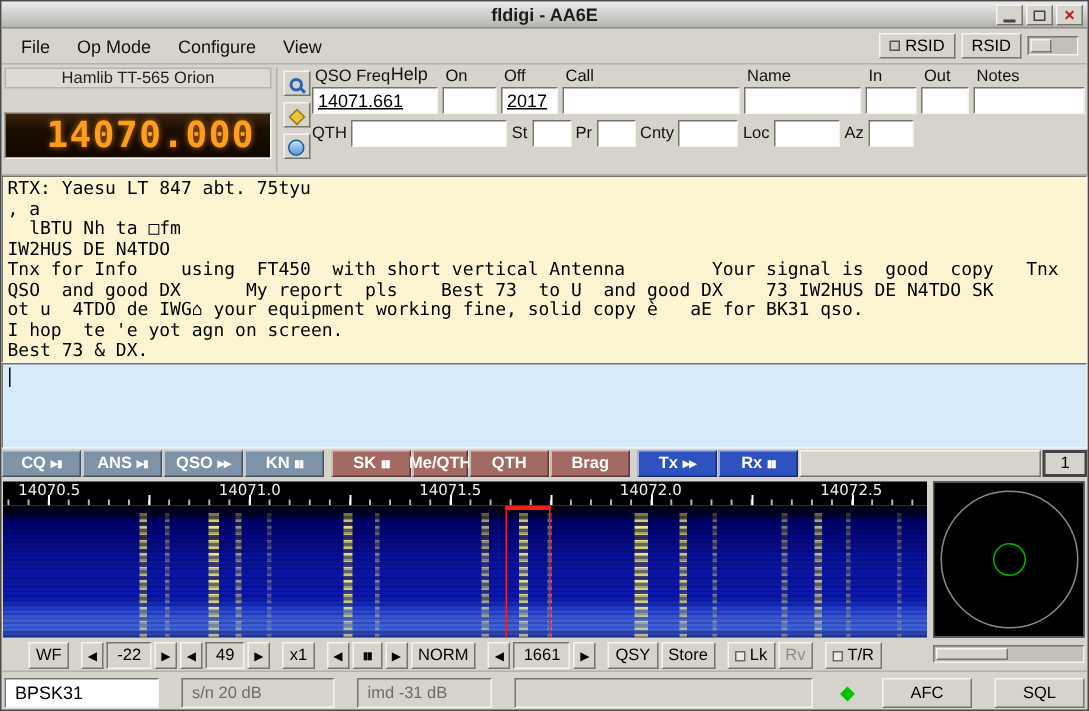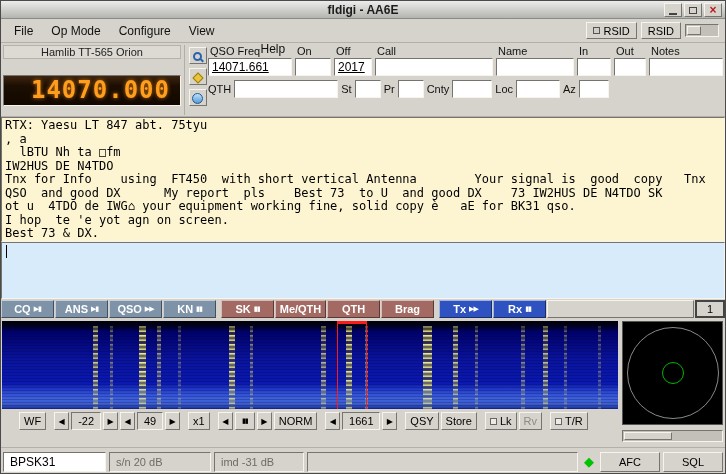--- a/index.html
+++ b/index.html
@@ -96,21 +96,21 @@
   .tx-cursor { position:absolute; left:4px; top:2px; width:1px; height:13px; background:#000; }
 
   
   .macro-row { height:20px; flex:none; display:flex; align-items:stretch; gap:1px; padding:1px 0; }
   .macro { width:53px; flex:none; color:#fff; font-size:11px; font-weight:bold;
            display:flex; align-items:center; justify-content:center; gap:3px; padding:0;
            border:1px solid; border-color:rgba(255,255,255,.55) rgba(0,0,0,.45) rgba(0,0,0,.45) rgba(255,255,255,.55); }
   .macro.slate { background:#7e93a8; }
   .macro.rust  { background:#a26a63; }
   .macro.blue  { background:#2e52c0; }
-  .macro.wide  { width:51px; }
+  .macro.wide  { width:37px; }
   .mglyph { font-size:7px; font-weight:normal; letter-spacing:-1px; }
   .msep { width:3px; flex:none; }
   .macro-filler { flex:1; background:#d5d3cb; border:1px solid; border-color:#f6f4ec #76746e #76746e #f6f4ec; }
   .macro-set { width:30px; flex:none; font-size:11px; color:#000; background:#d5d3cb;
                border:2px solid #444; }
 
   
   .wf-section { height:128px; flex:none; display:flex; padding-top:2px; }
   .wf-left { width:616px; flex:none; display:flex; flex-direction:column; margin-left:1px; }
   .wf-scale { height:16px; flex:none; background:#000; position:relative; }
@@ -153,21 +153,21 @@
   .scope-ring { position:absolute; left:50%; top:50%; width:92px; height:92px;
                 transform:translate(-50%,-50%); border:1px solid #8a8a8a; border-radius:50%; }
   .scope-center { position:absolute; left:50%; top:50%; width:22px; height:22px;
                   transform:translate(-50%,-50%); border:1px solid #00b400; border-radius:50%; }
   .scope-slider { height:12px; margin-top:5px; position:relative; background:#c2c0b8;
                   border:1px solid; border-color:#76746e #f6f4ec #f6f4ec #76746e; }
   .slider-handle { position:absolute; left:1px; top:1px; bottom:1px; width:48px;
                    background:#d5d3cb; border:1px solid; border-color:#f6f4ec #76746e #76746e #f6f4ec; }
 
   
-  .statusbar { height:28px; flex:none; display:flex; align-items:center; gap:3px;
+  .statusbar { height:28px; flex:none; display:flex; align-items:center; gap:15px;
                padding:0 2px; border-top:1px solid #b2b0a8; }
   .stat-box { height:20px; display:flex; align-items:center; font-size:12px; padding:0 6px;
               background:#d5d3cb; border:1px solid; border-color:#76746e #f6f4ec #f6f4ec #76746e;
               white-space:nowrap; overflow:hidden; flex:none; }
   .mode-box { width:103px; background:#fff; }
   .snr-box { width:102px; } .imd-box { width:90px; }
   .dim { color:#6e6c64; font-size:11px; }
   .stat-filler { flex:1; }
   .diamond { color:#00c400; font-size:13px; margin:0 3px; line-height:1; }
   .sbtn { height:20px; width:60px; font-size:11px; display:flex; align-items:center; justify-content:center; }
@@ -359,20 +359,29 @@
     <button class="macro blue">
         <span>Rx</span>
         <span class="mglyph">▮▮</span>
       </button>
     <button class="macro-filler"></button>
     <button class="macro-set">1</button>
   </div>
 
   <div class="wf-section">
     <div class="wf-left">
+      <div class="wf-scale">
+        <span class="slabel" style="left:5%">14070.5</span>
+        <span class="slabel" style="left:26.7%">14071.0</span>
+        <span class="slabel" style="left:48.4%">14071.5</span>
+        <span class="slabel" style="left:70.1%">14072.0</span>
+        <span class="slabel" style="left:91.8%">14072.5</span>
+        <div class="ticks-minor"></div>
+        <div class="ticks-major"></div>
+      </div>
       <div class="waterfall">
         <div class="wf-cursor" style="left: 54.4%; width: 4.8%;"></div>
       <div class="wf-signal" style="left: 14.8%; width: 5px; opacity: 0.8;"></div>
           <div class="wf-signal" style="left: 17.6%; width: 3px; opacity: 0.45;"></div>
           <div class="wf-signal" style="left: 22.3%; width: 7px; opacity: 0.95;"></div>
           <div class="wf-signal" style="left: 25.2%; width: 4px; opacity: 0.6;"></div>
           <div class="wf-signal" style="left: 28.6%; width: 3px; opacity: 0.35;"></div>
           <div class="wf-signal" style="left: 36.9%; width: 6px; opacity: 0.9;"></div>
           <div class="wf-signal" style="left: 40.3%; width: 3px; opacity: 0.5;"></div>
           <div class="wf-signal" style="left: 51.8%; width: 5px; opacity: 0.7;"></div>

